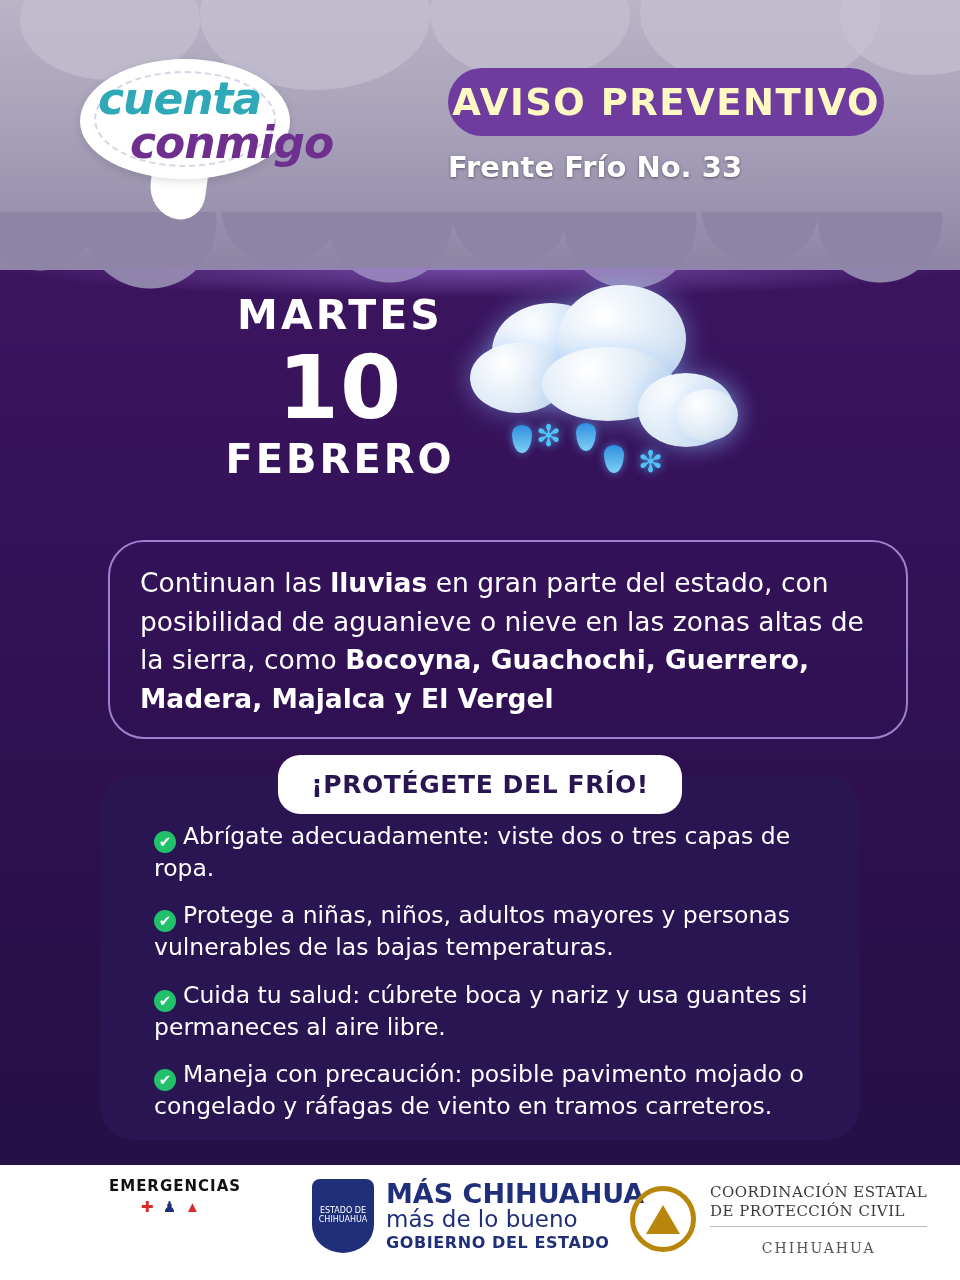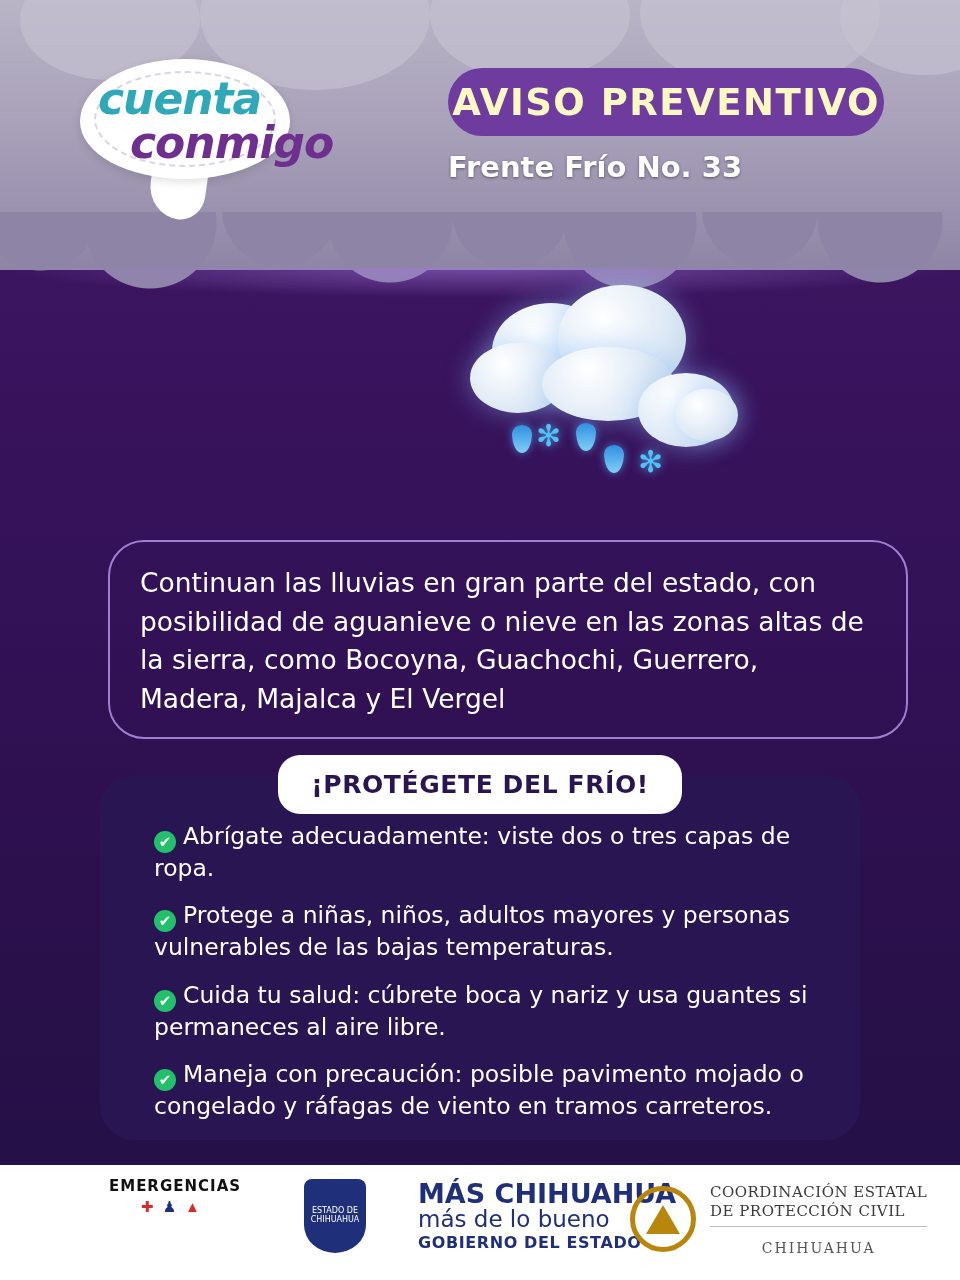--- a/index.html
+++ b/index.html
@@ -125,21 +125,21 @@
   
   .msgbox {
     position: absolute; left: 108px; top: 540px; width: 800px; min-height: 182px;
     border: 2px solid #9f7fd0; border-radius: 36px; z-index: 6;
     padding: 22px 34px 18px 30px;
   }
   .msgbox p {
     color: #fff; font-family: "DejaVu Sans", sans-serif; font-size: 26.5px;
     line-height: 1.46;
   }
-  .msgbox b { font-weight: normal; }
+  .msgbox b { font-weight: bold; }
   
   .panel {
     position: absolute; left: 100px; top: 775px; width: 760px; height: 365px;
     background: #2a1553; border-radius: 34px; z-index: 5;
     padding: 46px 30px 18px 34px;
   }
   .panel-title {
     position: absolute; left: 278px; top: 755px; width: 404px; height: 59px;
     background: #fff; border-radius: 22px; z-index: 7;
     display: flex; align-items: center; justify-content: center;
@@ -172,21 +172,21 @@
   }
   .f-911 .digits i { font-style: normal; }
   .f-911 .d1 { color: #d42b2b; }
   .f-911 .d2 { color: #0f6b3a; }
   .f-911 .d3 { color: #d42b2b; }
   .f-911 .word {
     font-family: "DejaVu Sans", sans-serif; font-weight: bold; font-size: 15px;
     letter-spacing: 1px; color: #111; margin-top: -2px;
   }
   .f-911 .icons { margin-top: 3px; font-size: 15px; letter-spacing: 9px; }
-  .f-chih { position: absolute; left: 304px; top: 14px; display: flex; align-items: center; gap: 40px; }
+  .f-chih { position: absolute; left: 312px; top: 14px; display: flex; align-items: center; }
   .shield {
     width: 62px; height: 74px; background: #1f2f7a;
     border-radius: 8px 8px 50% 50% / 8px 8px 38% 38%;
     position: relative; margin-right: 12px;
     display: flex; align-items: center; justify-content: center;
     color: #fff; font-size: 8px; text-align: center; line-height: 1.1; padding: 4px;
     font-family: "DejaVu Sans", sans-serif;
   }
   .chih-text .l1 {
     font-family: "DejaVu Sans", sans-serif; font-weight: bold; font-size: 27px;
@@ -239,20 +239,25 @@
     <div class="stitch"></div>
     <div class="logo-word1">cuenta</div>
     <div class="logo-word2">conmigo</div>
   </div>
 
   <div class="titlepill">
     <span>AVISO PREVENTIVO</span>
   </div>
   <div class="subtitle">Frente Frío No. 33</div>
 
+  <div class="date-block">
+    <div class="date-dow">MARTES</div>
+    <div class="date-day">10</div>
+    <div class="date-month">FEBRERO</div>
+  </div>
 
   <div class="weather">
     <div class="wcloud" style="left:22px;  top:18px;  width:118px; height:96px;"></div>
     <div class="wcloud" style="left:88px;  top:0px;   width:128px; height:108px;"></div>
     <div class="wcloud" style="left:0px;   top:58px;  width:96px;  height:70px;"></div>
     <div class="wcloud" style="left:72px;  top:62px;  width:132px; height:74px;"></div>
     <div class="wcloud" style="left:168px; top:88px;  width:96px;  height:74px;"></div>
     <div class="wcloud" style="left:206px; top:104px; width:62px;  height:52px;"></div>
     <div class="drop" style="left:42px;  top:140px;"></div>
     <div class="drop" style="left:106px; top:138px;"></div>

